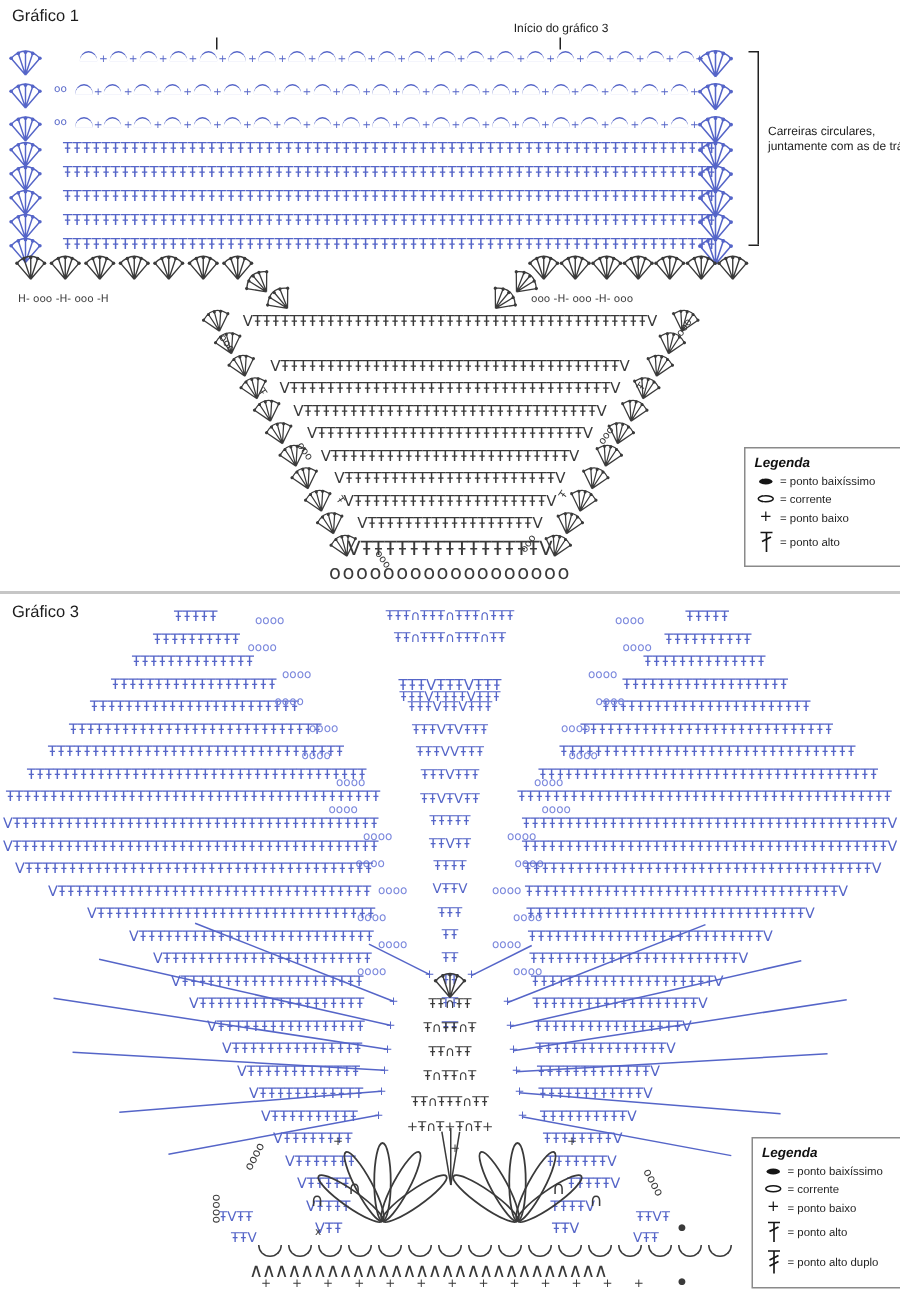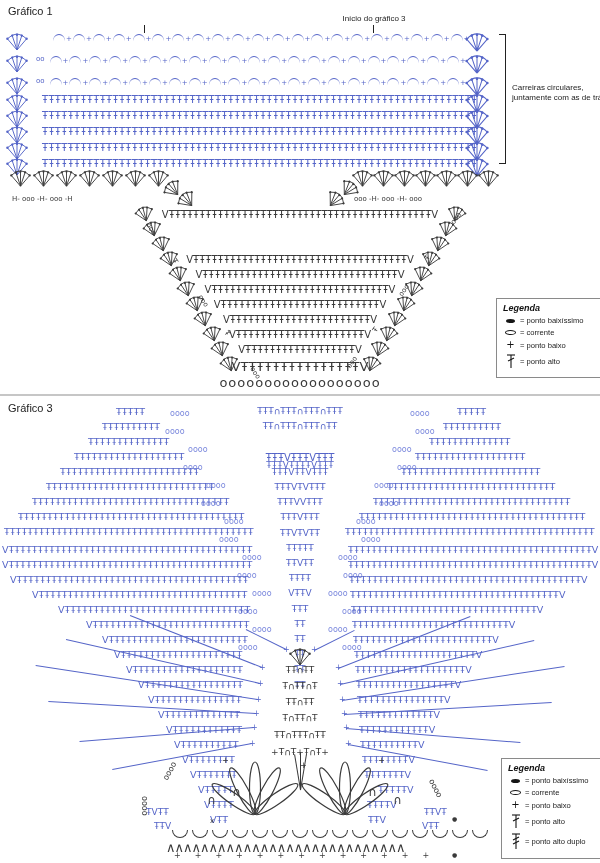--- a/index.html
+++ b/index.html
@@ -633,20 +633,21 @@
     <svg width="21" height="16" viewBox="0 0 30 22" style="position: absolute; left: 437px; top: 221px; overflow: visible; transform: rotate(15deg);">
       <g stroke="#3a3a3a" stroke-width="1.2" fill="none">
         <path d="M3,7 Q15,-5 27,7 M15,21 L3,7 M15,21 L9,3 M15,21 L15,2 M15,21 L21,3 M15,21 L27,7"></path>
         <circle cx="3" cy="7" r="1.5" fill="#3a3a3a" stroke="none"></circle>
         <circle cx="9" cy="3" r="1.5" fill="#3a3a3a" stroke="none"></circle>
         <circle cx="15" cy="2" r="1.5" fill="#3a3a3a" stroke="none"></circle>
         <circle cx="21" cy="3" r="1.5" fill="#3a3a3a" stroke="none"></circle>
         <circle cx="27" cy="7" r="1.5" fill="#3a3a3a" stroke="none"></circle>
       </g>
     </svg>
+    <div class="abs sym" style="left: 300px; top: 240px; font-size: 10px; color: rgb(58, 58, 58); transform: translateX(-50%); transform-origin: center top;">VŦŦŦŦŦŦŦŦŦŦŦŦŦŦŦŦŦŦŦŦŦŦŦŦŦŦŦŦŦŦŦŦŦŦŦŦŦV</div>
     <svg width="21" height="16" viewBox="0 0 30 22" style="position: absolute; left: 150.5px; top: 236px; overflow: visible; transform: rotate(-15deg);">
       <g stroke="#3a3a3a" stroke-width="1.2" fill="none">
         <path d="M3,7 Q15,-5 27,7 M15,21 L3,7 M15,21 L9,3 M15,21 L15,2 M15,21 L21,3 M15,21 L27,7"></path>
         <circle cx="3" cy="7" r="1.5" fill="#3a3a3a" stroke="none"></circle>
         <circle cx="9" cy="3" r="1.5" fill="#3a3a3a" stroke="none"></circle>
         <circle cx="15" cy="2" r="1.5" fill="#3a3a3a" stroke="none"></circle>
         <circle cx="21" cy="3" r="1.5" fill="#3a3a3a" stroke="none"></circle>
         <circle cx="27" cy="7" r="1.5" fill="#3a3a3a" stroke="none"></circle>
       </g>
     </svg>

